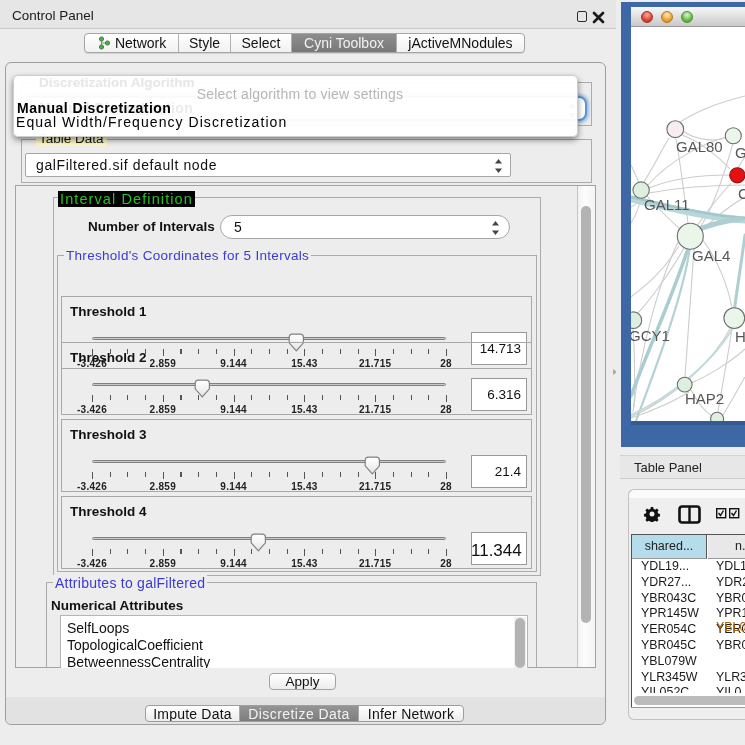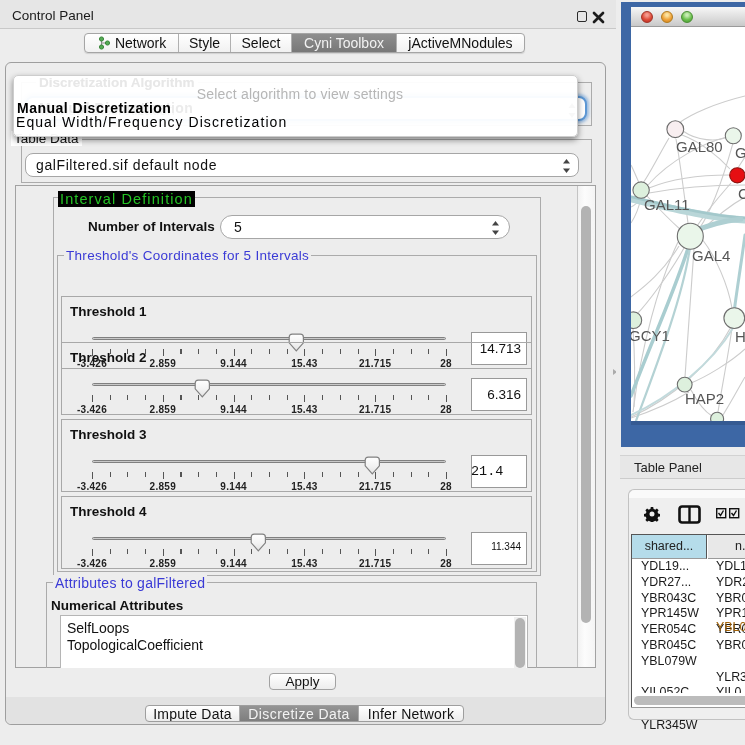--- a/index.html
+++ b/index.html
@@ -27,23 +27,23 @@
   <div class="abs" style="left:36px;top:75px;font-size:13.5px;font-weight:bold;background:#ededed;padding:0 3px;">Discretization Algorithm</div>
   <div class="abs" style="left:25px;top:96px;width:562px;height:25px;background:#fff;border:2.5px solid #5c97d4;border-radius:8px;box-shadow:0 0 3px 1.5px rgba(100,155,215,.6);">
      <div class="abs" style="left:14px;top:4px;font-size:14px;">Manual Discretization</div>
      <svg class="abs" style="right:8px;top:4px;" width="10" height="17" viewBox="0 0 10 17">
         <path d="M5 1 L8.5 6 L1.5 6 Z" fill="#555"></path>
         <path d="M5 16 L8.5 11 L1.5 11 Z" fill="#555"></path>
       </svg>
   </div>
 
   <div class="abs" style="left:21px;top:139px;width:571px;height:44px;border:1px solid #ababab;"></div>
-  <div class="abs" style="left:11px;top:131px;font-size:13.5px;background:#ffffff;padding:0 3px;">Table Data</div>
-
-  <div class="abs" style="left:25px;top:153px;width:554px;height:24px;background:#fff;border:1px solid #a6a6a6;border-radius:8px;">
+  <div class="abs" style="left:36px;top:131px;font-size:13.5px;background:#fef9c3;padding:0 3px;">Table Data</div>
+
+  <div class="abs" style="left:25px;top:153px;width:486px;height:24px;background:#fff;border:1px solid #a6a6a6;border-radius:2px;">
     <div class="abs" style="left:10px;top:3px;font-size:14px;letter-spacing:.6px;">galFiltered.sif default node</div>
     <svg class="abs" style="right:7px;top:4px;" width="9" height="16" viewBox="0 0 9 16">
         <path d="M4.5 1 L8 5.5 L1 5.5 Z" fill="#444"></path>
         <path d="M4.5 15 L8 10.5 L1 10.5 Z" fill="#444"></path>
       </svg>
   </div>
 
   <div class="abs" style="left:15px;top:185px;width:581px;height:483px;border:1px solid #a2a2a2;background:#ededed;"></div>
 
   <div class="abs" style="left:577px;top:186px;width:18px;height:481px;background:linear-gradient(90deg,#f2f2f2,#fcfcfc 40%,#f4f4f4);border-left:1px solid #c4c4c4;"></div>
@@ -115,46 +115,47 @@
     <svg class="abs" style="left:301.5px;top:36px;" width="17" height="19" viewBox="0 0 17 19">
         <path d="M1.2 4.2 Q1.2 1.2 4.2 1.2 L12.4 1.2 Q15.4 1.2 15.4 4.2 L15.4 9.8 L8.3 17.8 L1.2 9.8 Z" fill="url(#thg)" stroke="#818181" stroke-width="1.2"></path>
       </svg>
     <div class="abs" style="left:30.0px;top:61px;transform:translateX(-50%);font-size:10px;font-weight:bold;letter-spacing:.3px;color:#222;">-3.426</div>
     <div class="abs" style="left:100.8px;top:61px;transform:translateX(-50%);font-size:10px;font-weight:bold;letter-spacing:.3px;color:#222;">2.859</div>
     <div class="abs" style="left:171.6px;top:61px;transform:translateX(-50%);font-size:10px;font-weight:bold;letter-spacing:.3px;color:#222;">9.144</div>
     <div class="abs" style="left:242.4px;top:61px;transform:translateX(-50%);font-size:10px;font-weight:bold;letter-spacing:.3px;color:#222;">15.43</div>
     <div class="abs" style="left:313.2px;top:61px;transform:translateX(-50%);font-size:10px;font-weight:bold;letter-spacing:.3px;color:#222;">21.715</div>
     <div class="abs" style="left:384.0px;top:61px;transform:translateX(-50%);font-size:10px;font-weight:bold;letter-spacing:.3px;color:#222;">28</div>
     <div class="abs" style="left:409px;top:35px;width:56px;height:33px;background:#fff;border:1px solid #999;"></div>
-    <div class="abs" style="left:409px;top:44px;width:50px;text-align:left;font-size:13.5px;font-family:Liberation Mono, monospace;">21.4</div>
+    <div class="abs" style="left:409px;top:44px;width:50px;text-align:right;font-size:13.5px;">21.4</div>
   </div>
   <div class="abs" style="left:61px;top:496px;width:471px;height:73px;border:1px solid #a8a8a8;">
     <div class="abs" style="left:8px;top:7px;font-size:13.5px;font-weight:bold;">Threshold 4</div>
     <div class="abs" style="left:30px;top:40px;width:354px;height:3px;background:linear-gradient(#b9b9b9,#d8d8d8);border:1px solid #808080;border-radius:3px;"></div>
     <div class="abs" style="left:30px;top:52px;width:355px;height:4.5px;background:repeating-linear-gradient(90deg,#555 0 1px,transparent 1px 17.7px);"></div>
     <div class="abs" style="left:30px;top:52px;width:355px;height:6.5px;background:repeating-linear-gradient(90deg,#555 0 1px,transparent 1px 70.8px);"></div>
     <svg class="abs" style="left:188.2px;top:36px;" width="17" height="19" viewBox="0 0 17 19">
         <path d="M1.2 4.2 Q1.2 1.2 4.2 1.2 L12.4 1.2 Q15.4 1.2 15.4 4.2 L15.4 9.8 L8.3 17.8 L1.2 9.8 Z" fill="url(#thg)" stroke="#818181" stroke-width="1.2"></path>
       </svg>
     <div class="abs" style="left:30.0px;top:61px;transform:translateX(-50%);font-size:10px;font-weight:bold;letter-spacing:.3px;color:#222;">-3.426</div>
     <div class="abs" style="left:100.8px;top:61px;transform:translateX(-50%);font-size:10px;font-weight:bold;letter-spacing:.3px;color:#222;">2.859</div>
     <div class="abs" style="left:171.6px;top:61px;transform:translateX(-50%);font-size:10px;font-weight:bold;letter-spacing:.3px;color:#222;">9.144</div>
     <div class="abs" style="left:242.4px;top:61px;transform:translateX(-50%);font-size:10px;font-weight:bold;letter-spacing:.3px;color:#222;">15.43</div>
     <div class="abs" style="left:313.2px;top:61px;transform:translateX(-50%);font-size:10px;font-weight:bold;letter-spacing:.3px;color:#222;">21.715</div>
     <div class="abs" style="left:384.0px;top:61px;transform:translateX(-50%);font-size:10px;font-weight:bold;letter-spacing:.3px;color:#222;">28</div>
     <div class="abs" style="left:409px;top:35px;width:56px;height:33px;background:#fff;border:1px solid #999;"></div>
-    <div class="abs" style="left:409px;top:44px;width:50px;text-align:right;font-size:10px;">11.344</div>
+    <div class="abs" style="left:409px;top:44px;width:50px;text-align:right;font-size:17px;">11.344</div>
   </div>
 
   <div class="abs" style="left:46px;top:582px;width:491px;height:100px;border:1px solid #ababab;"></div>
   <div class="abs" style="left:53px;top:575px;font-size:14px;letter-spacing:.25px;color:#3a3ad6;background:#ededed;padding:0 2px;">Attributes to galFiltered</div>
   <div class="abs" style="left:51px;top:598px;font-size:13.5px;font-weight:bold;">Numerical Attributes</div>
   <div class="abs" style="left:60px;top:615px;width:468px;height:53px;background:#fff;border:1px solid #b5b5b5;border-bottom:none;">
     <div class="abs" style="left:6px;top:4px;font-size:14px;">SelfLoops</div>
     <div class="abs" style="left:6px;top:21px;font-size:14px;">TopologicalCoefficient</div>
+    <div class="abs" style="left:6px;top:38px;font-size:14px;">BetweennessCentrality</div>
     <div class="abs" style="right:1px;top:1px;width:12px;height:51px;background:#f0f0f0;"></div>
     <div class="abs" style="right:2px;top:2px;width:10px;height:50px;background:#b3b3b3;border-radius:5px;"></div>
   </div>
 
   <div class="abs" style="left:6px;top:668px;width:599px;height:29px;background:#ededed;"></div>
 
   <div class="abs" style="left:269px;top:673px;width:67px;height:17px;background:linear-gradient(#ffffff,#ededed);border:1px solid #a2a2a2;border-radius:4px;text-align:center;font-size:13.5px;line-height:15px;">Apply</div>
 
   <div class="abs" style="left:84px;top:33px;width:441px;height:20px;background:linear-gradient(#ffffff,#f1f1f1);border:1px solid #a5a5a5;border-radius:4px;overflow:hidden;display:flex;box-shadow:0 1px 1px rgba(0,0,0,.12);">
     <div style="width:94px;font-size:14px;line-height:18px;border-right:1px solid #b0b0b0;padding-left:13px;">
@@ -289,20 +290,20 @@
 <div class="abs" style="left:641px;top:591px;font-size:12.4px;color:#1a1a1a;">YBR043C</div>
 <div class="abs" style="left:716px;top:591px;font-size:12.4px;color:#1a1a1a;">YBR0</div>
 <div class="abs" style="left:641px;top:606px;font-size:12.4px;color:#1a1a1a;">YPR145W</div>
 <div class="abs" style="left:716px;top:606px;font-size:12.4px;color:#1a1a1a;">YPR1</div>
 <div class="abs" style="left:641px;top:622px;font-size:12.4px;color:#1a1a1a;">YER054C</div>
 <div class="abs" style="left:716px;top:622px;font-size:12.4px;color:#1a1a1a;">YER0</div>
 <div class="abs" style="left:641px;top:638px;font-size:12.4px;color:#1a1a1a;">YBR045C</div>
 <div class="abs" style="left:716px;top:638px;font-size:12.4px;color:#1a1a1a;">YBR0</div>
 <div class="abs" style="left:641px;top:654px;font-size:12.4px;color:#1a1a1a;">YBL079W</div>
 <div class="abs" style="left:716px;top:620px;font-size:12.4px;color:#a16207;">YBL0</div>
-<div class="abs" style="left:641px;top:670px;font-size:12.4px;color:#1a1a1a;margin-top:48px;">YLR345W</div>
+<div class="abs" style="left:641px;top:670px;font-size:12.4px;color:#1a1a1a;">YLR345W</div>
 <div class="abs" style="left:716px;top:670px;font-size:12.4px;color:#1a1a1a;">YLR3</div>
 <div class="abs" style="left:641px;top:685px;font-size:12.4px;color:#1a1a1a;">YIL052C</div>
 <div class="abs" style="left:716px;top:685px;font-size:12.4px;color:#1a1a1a;">YIL0</div>
 
 <div class="abs" style="left:632px;top:693px;width:113px;height:14px;background:#fff;"></div>
 <div class="abs" style="left:634px;top:696px;width:111px;height:9px;background:#bcbcbc;border-radius:5px 0 0 5px;"></div>
 <div class="abs" style="left:631px;top:707px;width:114px;height:1px;background:#9a9a9a;"></div>
 
 </body></html>

